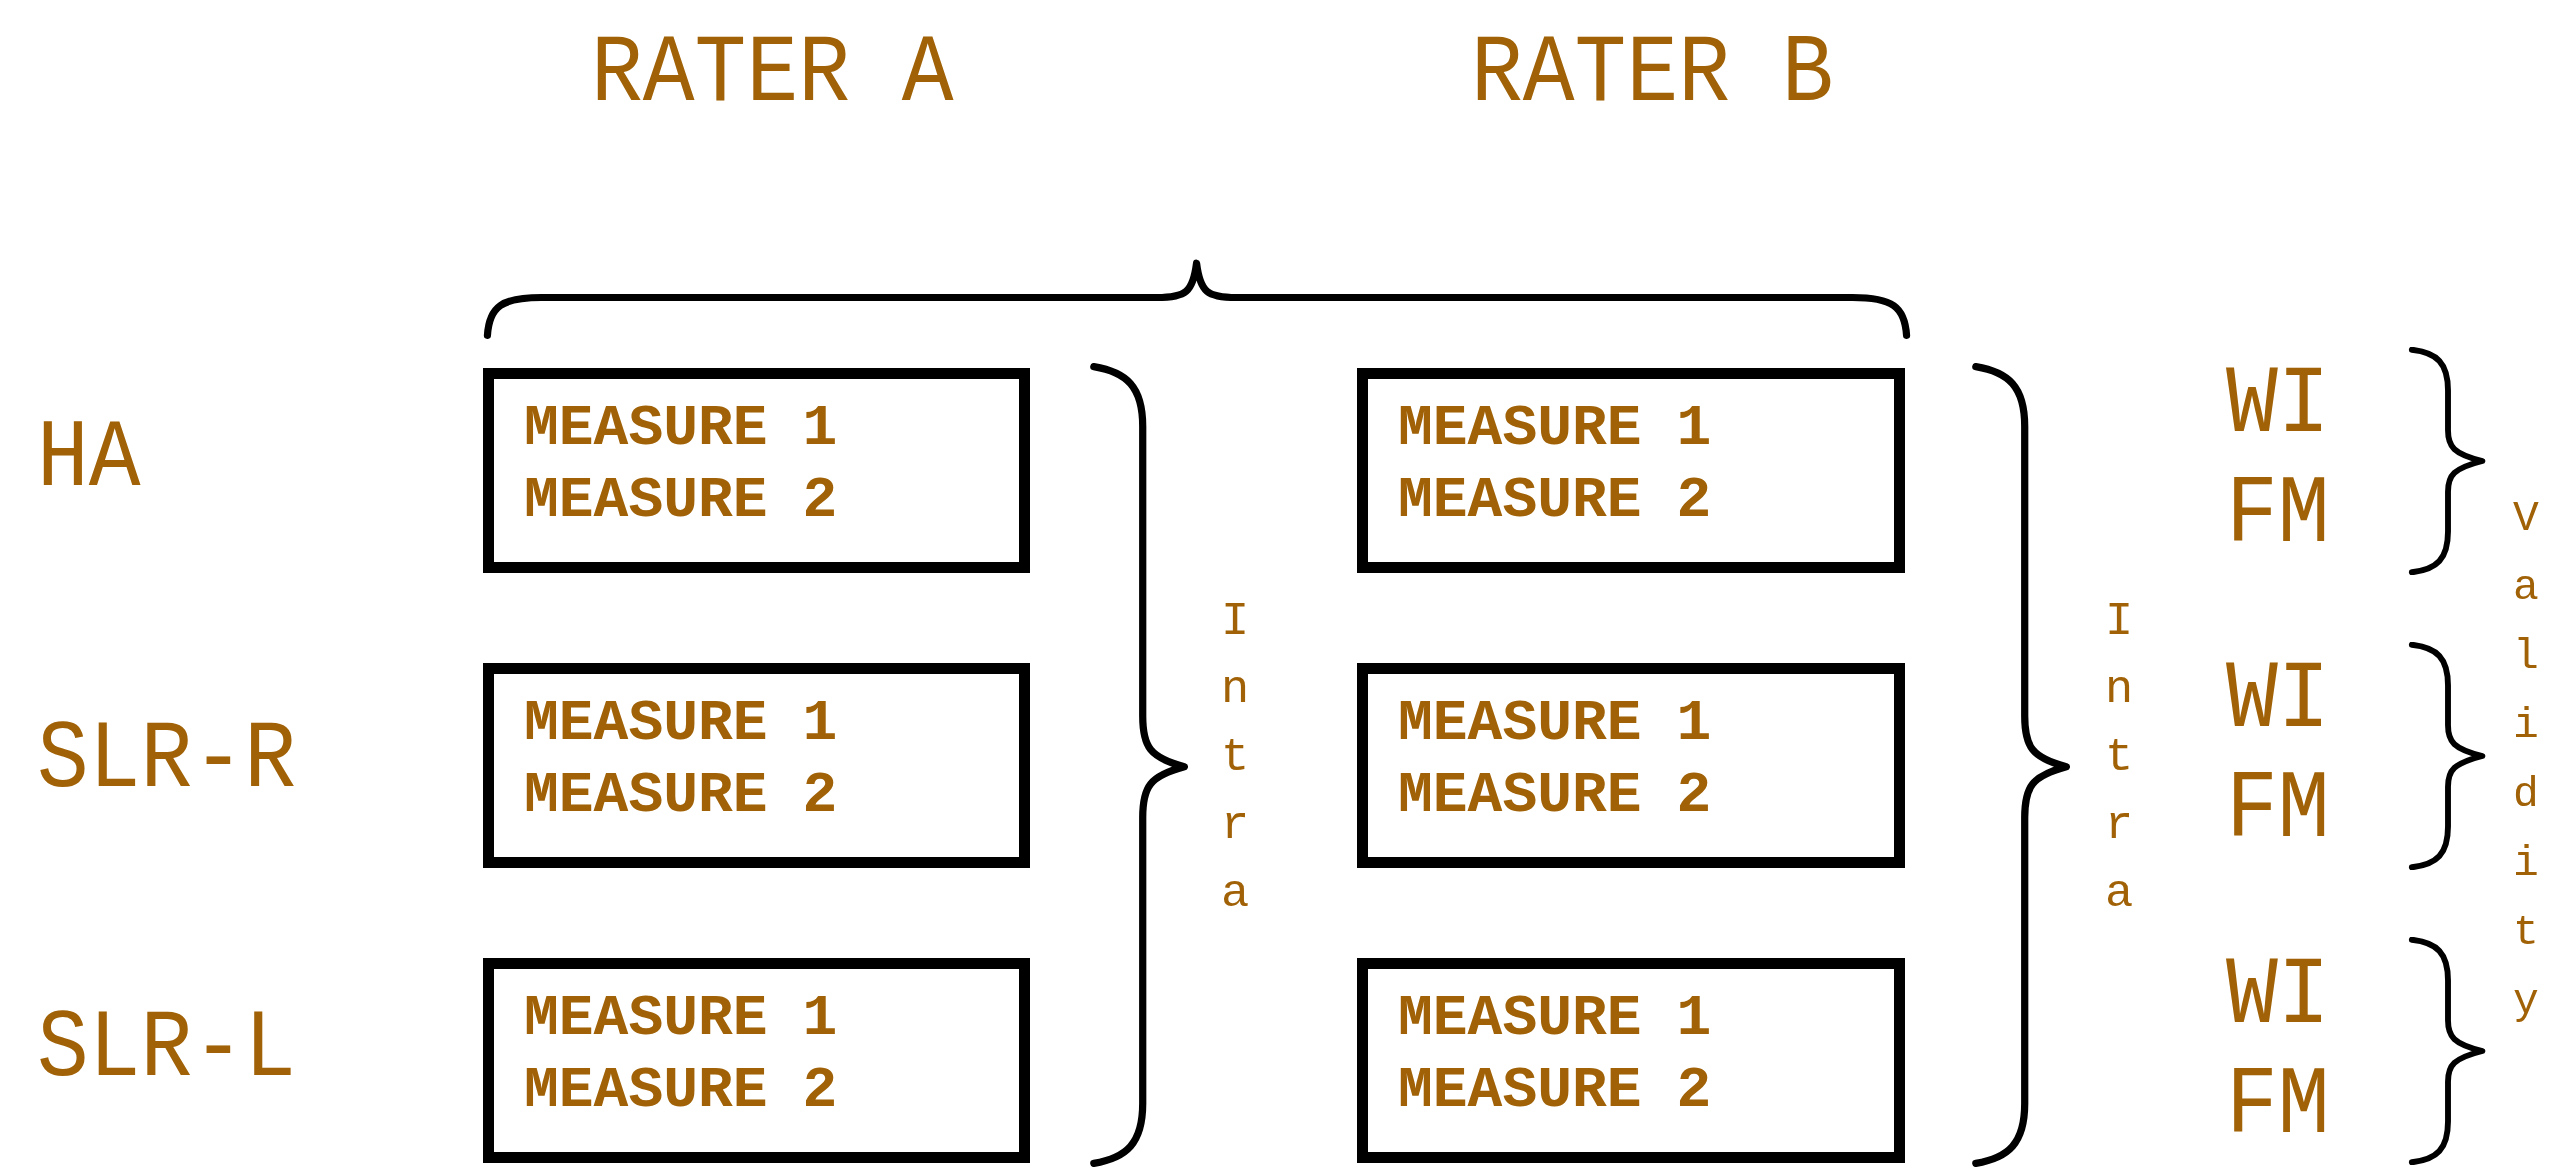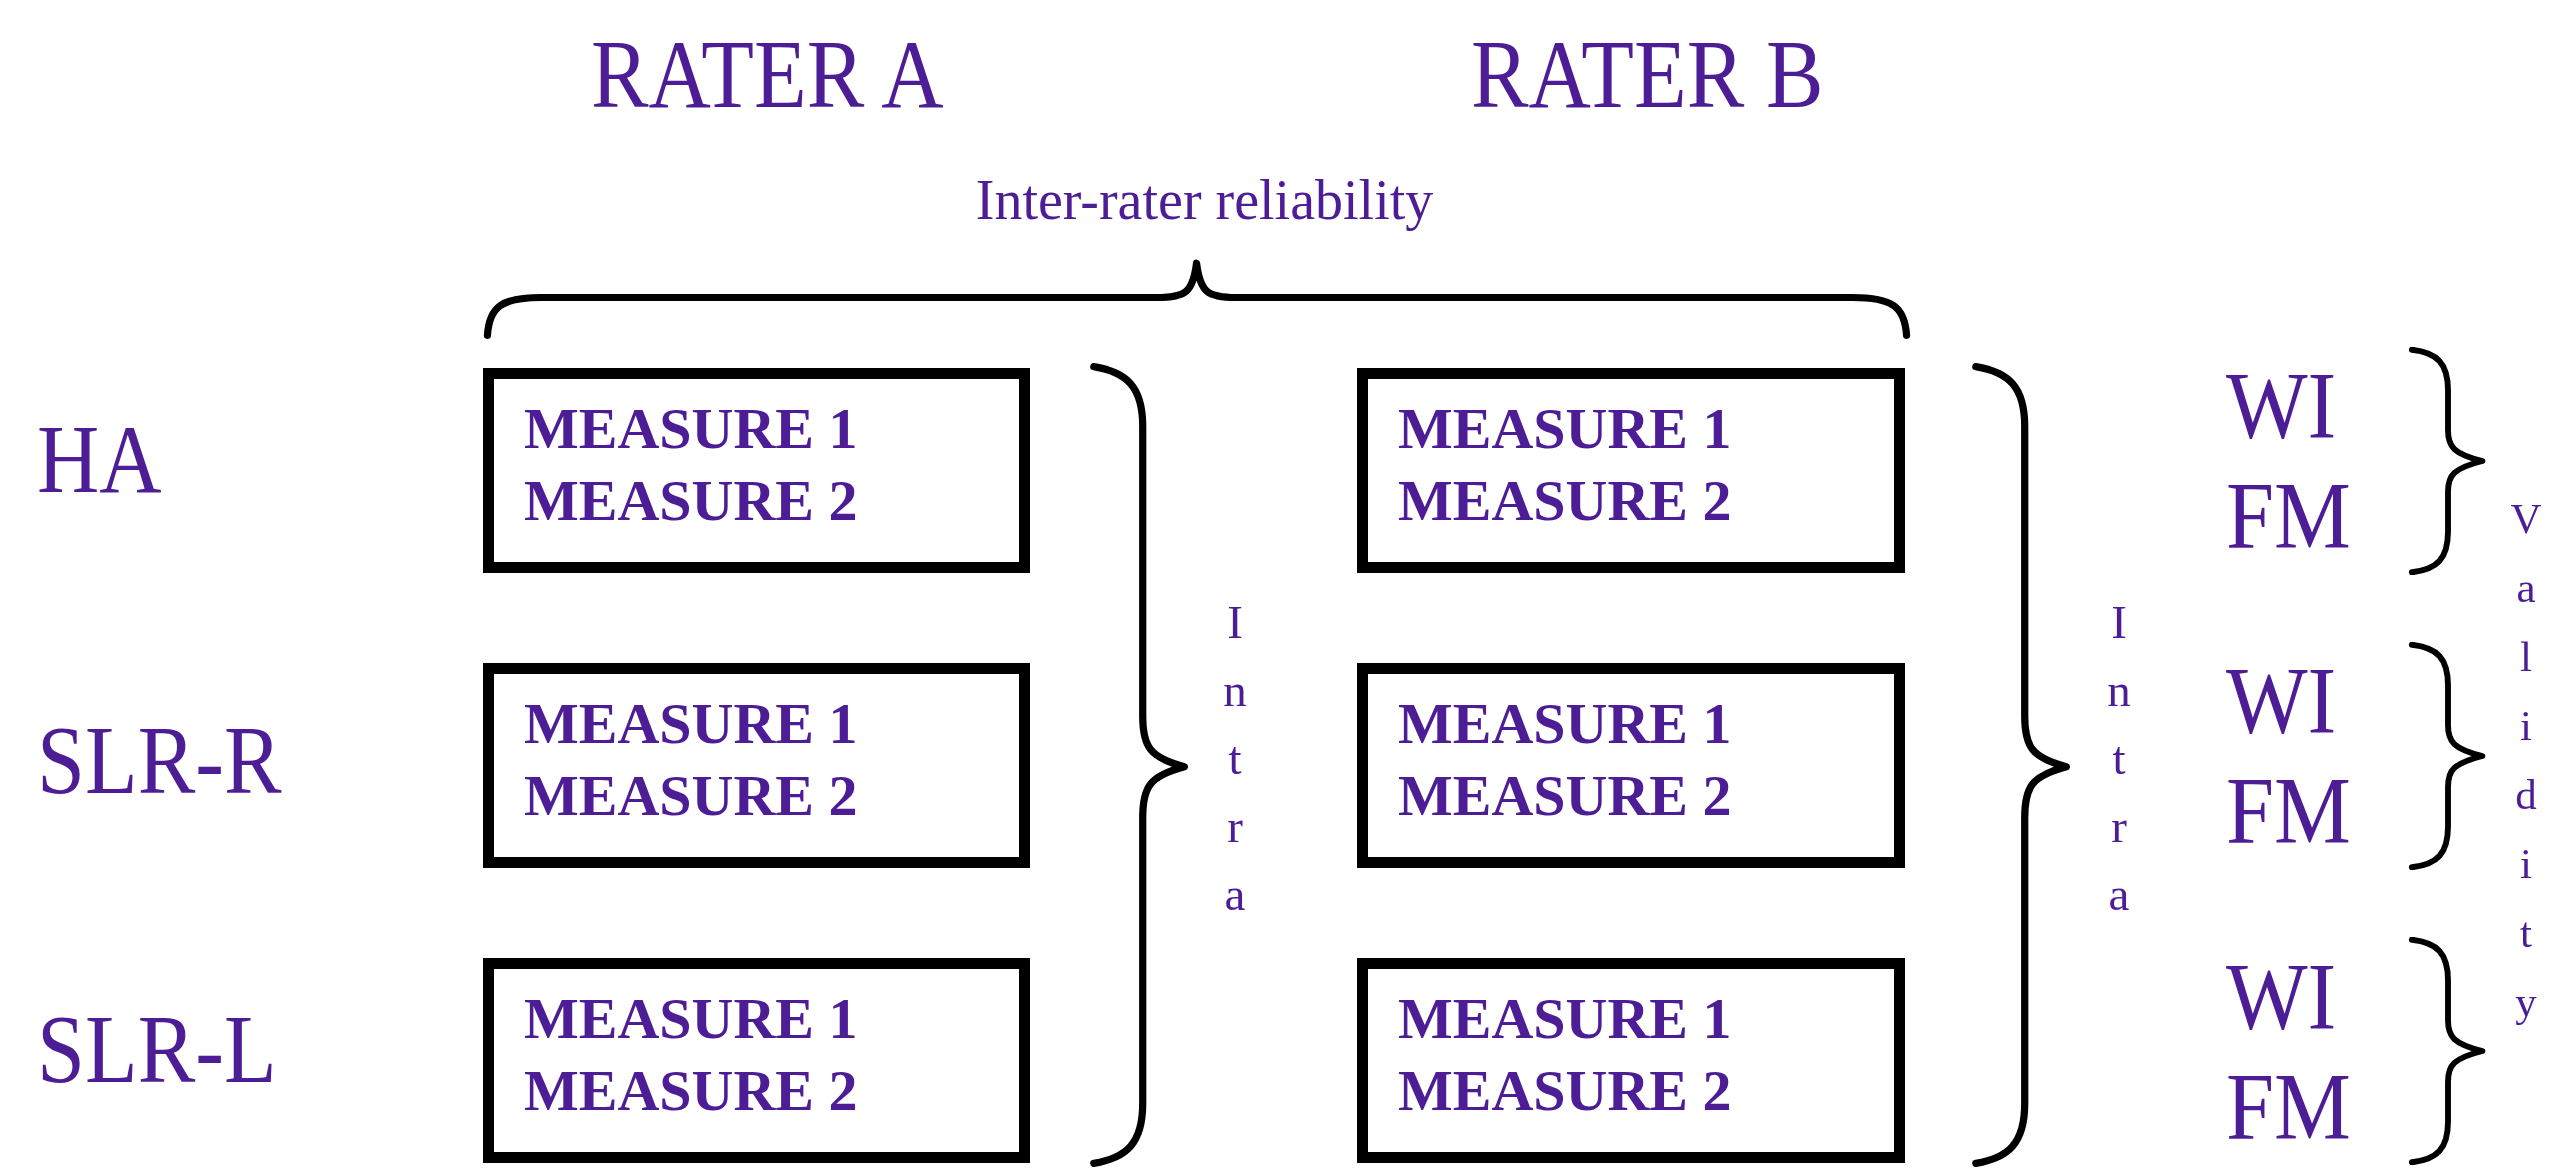--- a/index.html
+++ b/index.html
@@ -1,22 +1,22 @@
 <!DOCTYPE html>
 <html style="font-size:14.5px"><head>
 <meta charset="utf-8">
 <style>
   html, body { margin: 0; padding: 0; background: #ffffff; }
   #canvas {
     position: relative;
     width: 2576px;
     height: 1175px;
     background: #ffffff;
-    color: #4c1d95;
-    font-family: Liberation Serif, serif;
+    color: #a16207;
+    font-family: Liberation Mono, monospace;
     overflow: hidden;
   }
 
   .title {
     position: absolute;
     top: 26px;
     font-size: 97px;
     line-height: 1;
     white-space: nowrap;
     transform: scaleX(0.89);
@@ -102,21 +102,20 @@
   #validity-stack { left: 2490px; top: 484px; font-size: 43px; line-height: 69px; }
 </style>
 </head>
 <body>
 
 <div id="canvas">
 
   <div id="rater-a-title" class="title">RATER A</div>
   <div id="rater-b-title" class="title">RATER B</div>
 
-  <div id="inter-label">Inter-rater reliability</div>
   <svg class="brace-svg" style="left:481px; top:256px;" width="1432" height="83" viewBox="0 0 1581 92">
     <path stroke-width="8" d="M 4 88 C 6 56, 20 46, 64 46 L 746 46 C 778 46, 786 40, 790 8
              C 794 40, 802 46, 834 46 L 1517 46 C 1561 46, 1575 56, 1577 88"></path>
   </svg>
 
   <div id="row-label-ha" class="rowlabel">HA</div>
   <div id="row-label-slr-r" class="rowlabel">SLR-R</div>
   <div id="row-label-slr-l" class="rowlabel">SLR-L</div>
 
   <div class="mbox col-a row-1">

